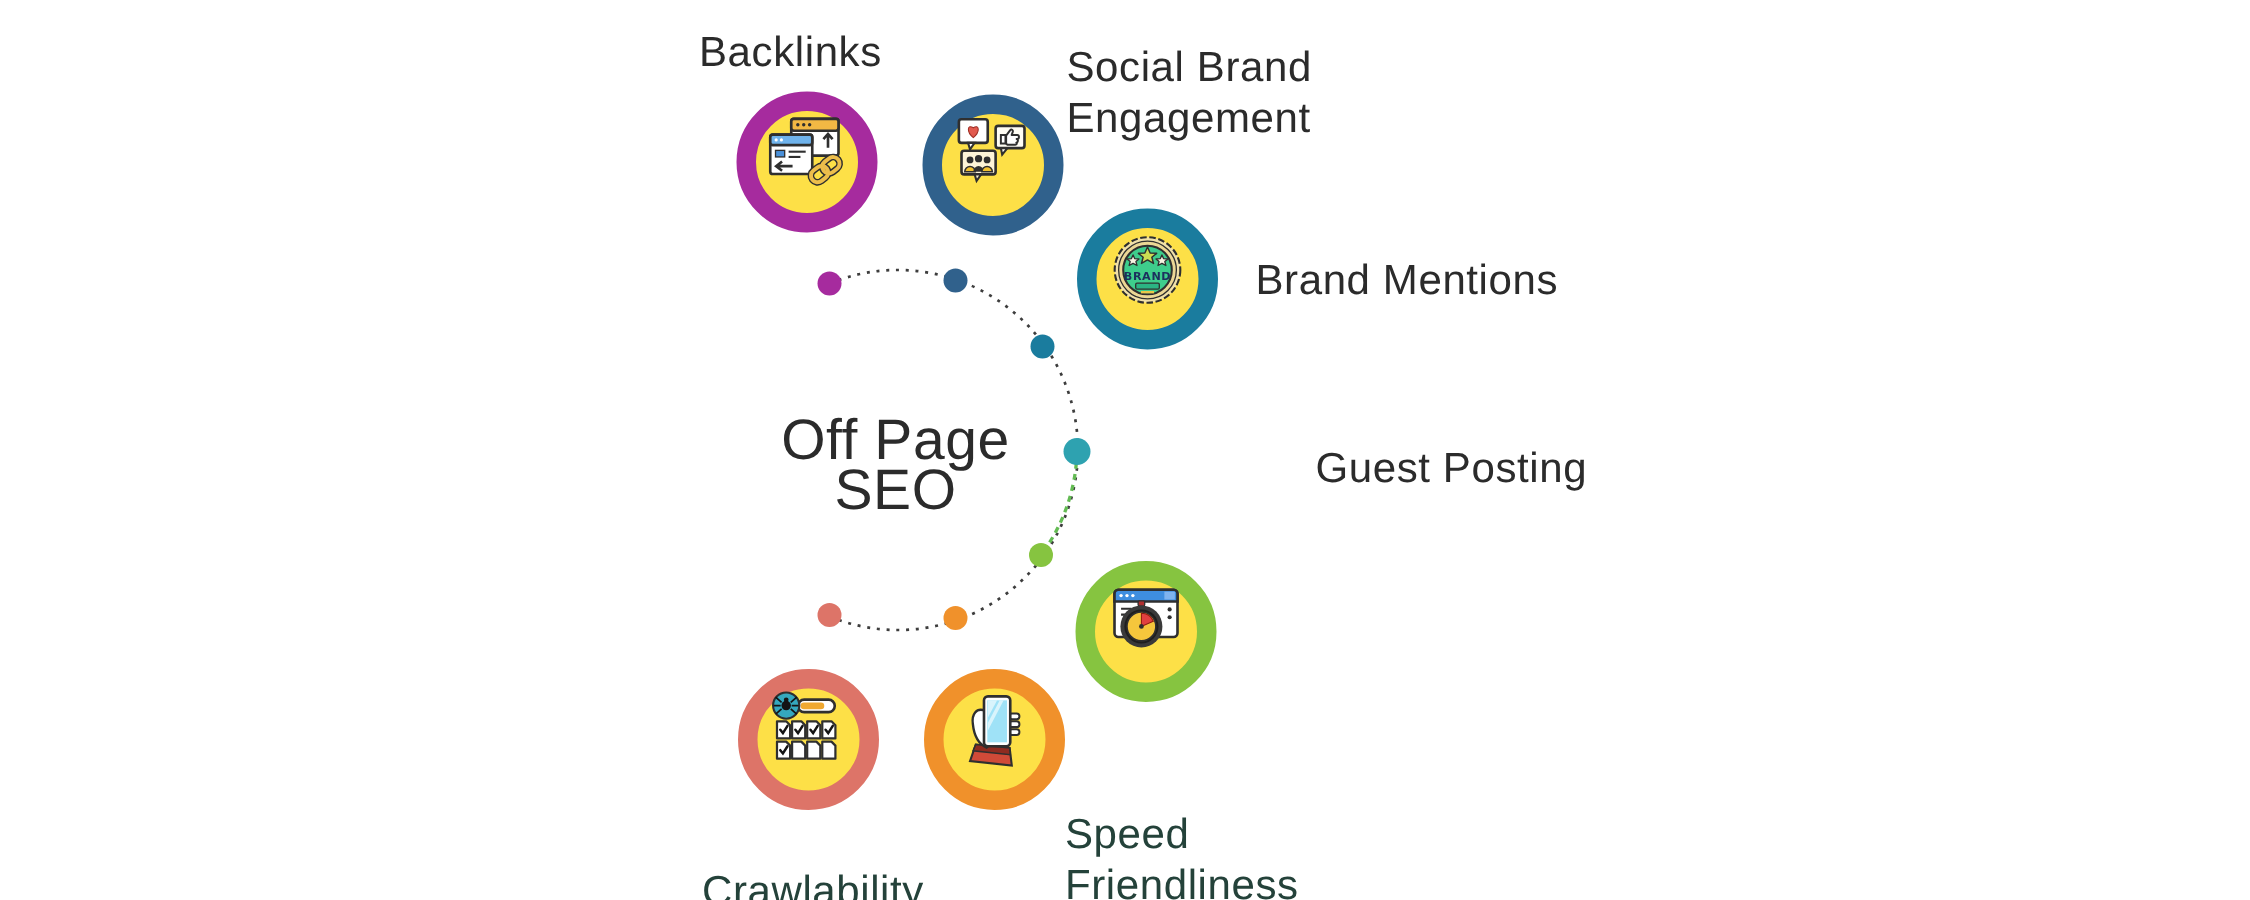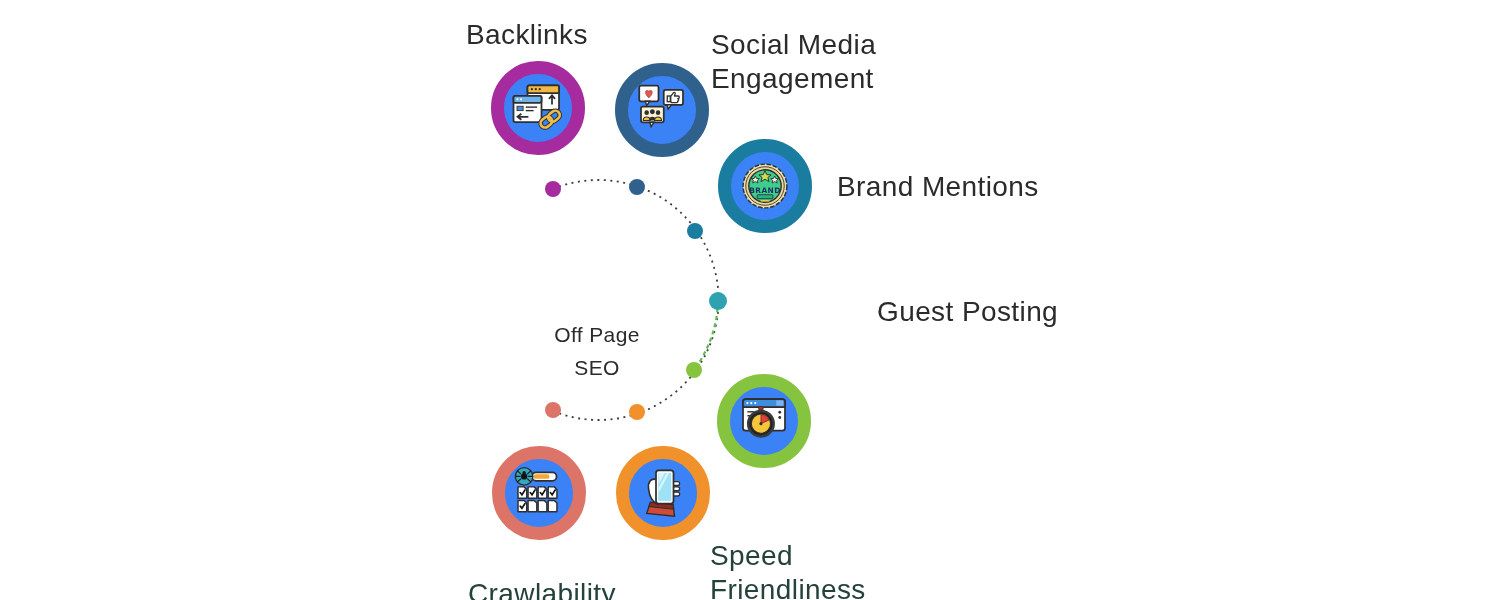--- a/index.html
+++ b/index.html
@@ -4,33 +4,33 @@
 <style>
   html,body{margin:0;padding:0;background:#ffffff;}
   .canvas{
     position:relative;width:1500px;height:600px;background:#ffffff;overflow:hidden;
     font-family:"Liberation Sans","DejaVu Sans",sans-serif;
   }
   .arc-layer{position:absolute;left:0;top:0;pointer-events:none;}
   .node{position:absolute;width:94px;height:94px;}
   .ring{
     box-sizing:border-box;width:94px;height:94px;border-radius:50%;
-    border:13px solid #888;background:#3b82f6;
-    display:flex;align-items:center;justify-content:center;
+    border:13px solid #888;background:#fde047;
+    display:flex;justify-content:center;
   }
   .ring svg{display:block;}
   .label{
     position:absolute;color:#2b2b2b;font-size:28px;line-height:34px;
     letter-spacing:0.4px;font-weight:400;white-space:nowrap;margin-top:12px;
   }
   .label span{display:block;}
   .label.greenish{color:#24423a;}
   .center-title{
     position:absolute;left:497px;top:278px;width:200px;text-align:center;
-    color:#2b2b2b;font-size:21px;line-height:33px;letter-spacing:0.4px;margin-top:40px;
+    color:#2b2b2b;font-size:38px;line-height:33px;letter-spacing:0.4px;
   }
   .center-title span{display:block;}
 </style>
 </head>
 <body>
 
 <div class="canvas">
 
   <svg class="arc-layer" width="1500" height="600" viewBox="0 0 1500 600">
     <path d="M553 189 A120 120 0 1 1 553 411" fill="none" stroke-width="1.8" stroke-dasharray="2 4.5" stroke="#3d3d3d"></path>
@@ -94,21 +94,21 @@
         <circle cx="14.5" cy="35" r="2.6" fill="#2f2f2f"></circle>
         <circle cx="21" cy="34" r="2.8" fill="#2f2f2f"></circle>
         <circle cx="27.5" cy="35" r="2.6" fill="#2f2f2f"></circle>
         <path d="M10.5 44 a4 4 0 0 1 8 0 Z" fill="#F2C230" stroke="#2f2f2f" stroke-width="1.2"></path>
         <path d="M17 44 a4 4.4 0 0 1 8 0 Z" fill="#2f2f2f"></path>
         <path d="M23.5 44 a4 4 0 0 1 8 0 Z" fill="#F2C230" stroke="#2f2f2f" stroke-width="1.2"></path>
       </svg>
     </div>
   </div>
   <div class="label" style="left:711px;top:16px">
-    <span>Social Media</span>
+    <span>Social Brand</span>
     <span>Engagement</span>
   </div>
 
   <div class="node" style="left:718px;top:139px">
     <div class="ring" style="border-color: rgb(26, 124, 158);">
       <svg width="56" height="56" viewBox="0 0 64 64">
         <circle cx="32" cy="32" r="25" fill="#F0E0A8" stroke="#2f2f2f" stroke-width="1.6" stroke-dasharray="5 2"></circle>
         <circle cx="32" cy="32" r="22" fill="#EBD795" stroke="#2f2f2f" stroke-width="1"></circle>
         <circle cx="32" cy="32" r="18.5" fill="#3ECD8C" stroke="#2f2f2f" stroke-width="1.6"></circle>
         <path d="M32 14.5 L34 19 L39 19.3 L35.3 22.3 L36.6 27 L32 24.3 L27.4 27 L28.7 22.3 L25 19.3 L30 19 Z" fill="#CBDD52" stroke="#2f2f2f" stroke-width="1.1" stroke-linejoin="round"></path>

